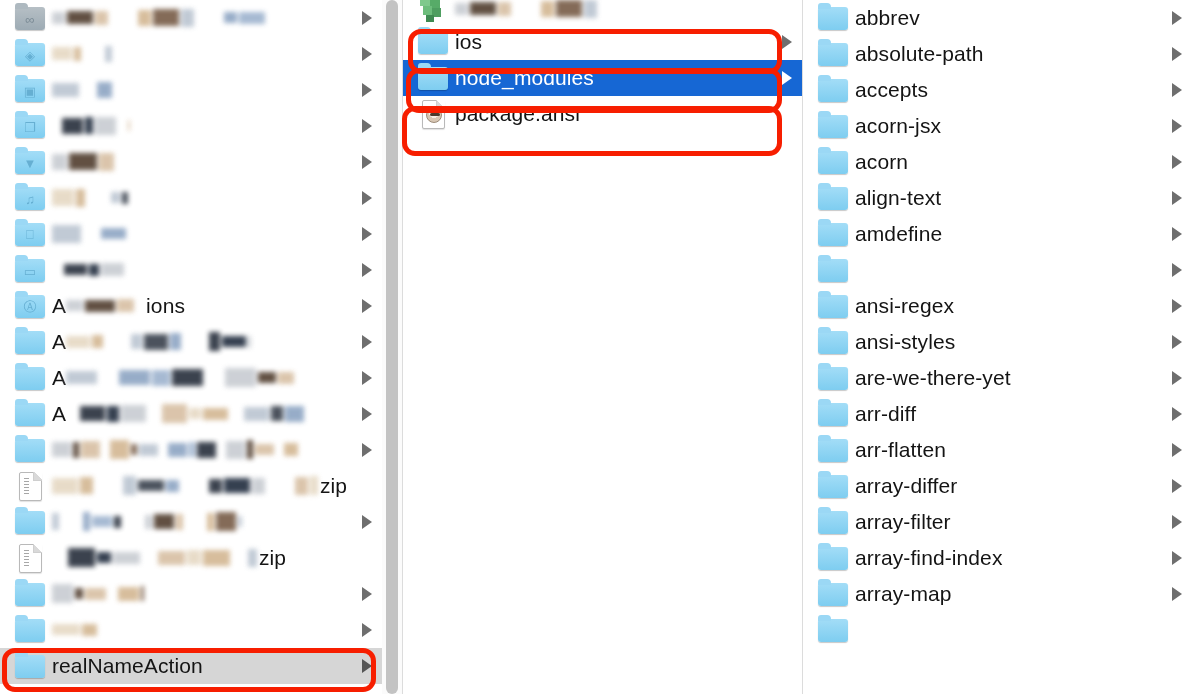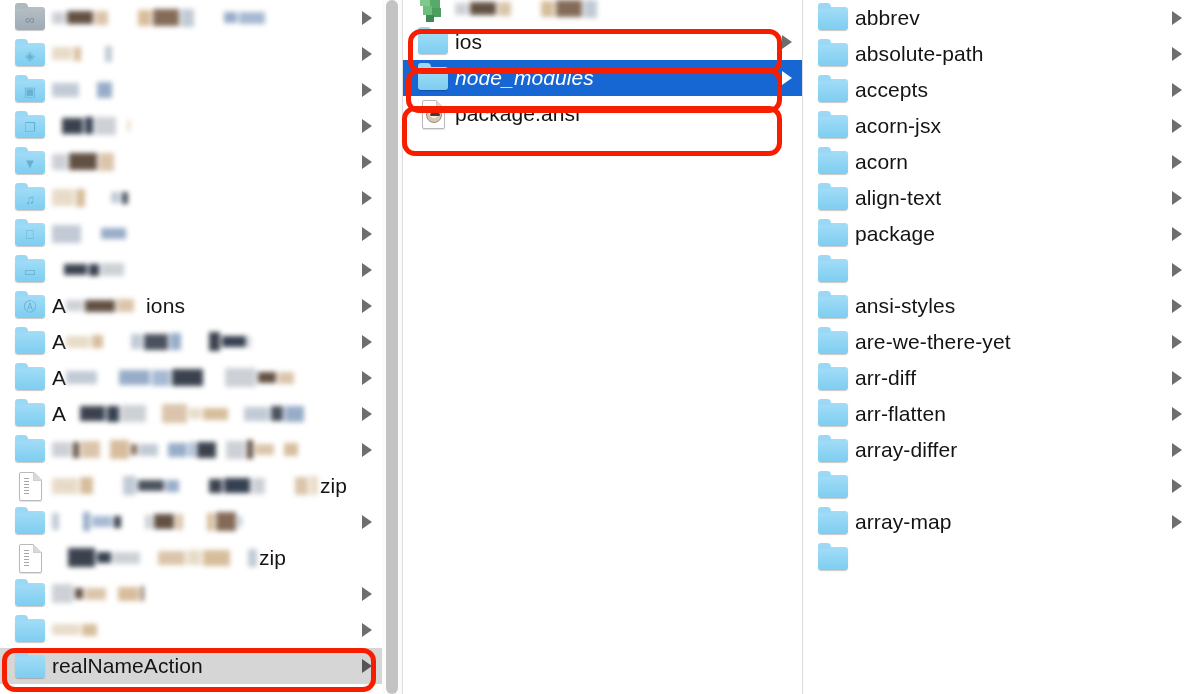--- a/index.html
+++ b/index.html
@@ -66,21 +66,21 @@
     align-items: center;
     justify-content: center;
   }
 
   .label {
     font-size: 21px;
     color: #141414;
     letter-spacing: 0.1px;
     line-height: 36px;
   }
-  .row.sel-blue .label { color: #ffffff; font-style: italic; }
+  .row.sel-blue .label { color: #ffffff; }
 
   
   .blur {
     display: inline-block;
     height: 20px;
     filter: blur(2.6px);
     opacity: .92;
     vertical-align: middle;
   }
   .blur i {
@@ -464,27 +464,34 @@
           <div class="icon-slot">
             <div class="folder"></div>
           </div>
           <span class="label">align-text</span>
           <div class="chev"></div>
         </div>
         <div class="row">
           <div class="icon-slot">
             <div class="folder"></div>
           </div>
-          <span class="label">package</span>
-          <div class="chev"></div>
-        </div>
-        <div class="row">
-          <div class="icon-slot">
-            <div class="folder"></div>
-          </div>
+          <span class="label">amdefine</span>
+          <div class="chev"></div>
+        </div>
+        <div class="row">
+          <div class="icon-slot">
+            <div class="folder"></div>
+          </div>
+          <div class="chev"></div>
+        </div>
+        <div class="row">
+          <div class="icon-slot">
+            <div class="folder"></div>
+          </div>
+          <span class="label">ansi-regex</span>
           <div class="chev"></div>
         </div>
         <div class="row">
           <div class="icon-slot">
             <div class="folder"></div>
           </div>
           <span class="label">ansi-styles</span>
           <div class="chev"></div>
         </div>
         <div class="row">
@@ -512,20 +519,28 @@
           <div class="icon-slot">
             <div class="folder"></div>
           </div>
           <span class="label">array-differ</span>
           <div class="chev"></div>
         </div>
         <div class="row">
           <div class="icon-slot">
             <div class="folder"></div>
           </div>
+          <span class="label">array-filter</span>
+          <div class="chev"></div>
+        </div>
+        <div class="row">
+          <div class="icon-slot">
+            <div class="folder"></div>
+          </div>
+          <span class="label">array-find-index</span>
           <div class="chev"></div>
         </div>
         <div class="row">
           <div class="icon-slot">
             <div class="folder"></div>
           </div>
           <span class="label">array-map</span>
           <div class="chev"></div>
         </div>
         <div class="row">

